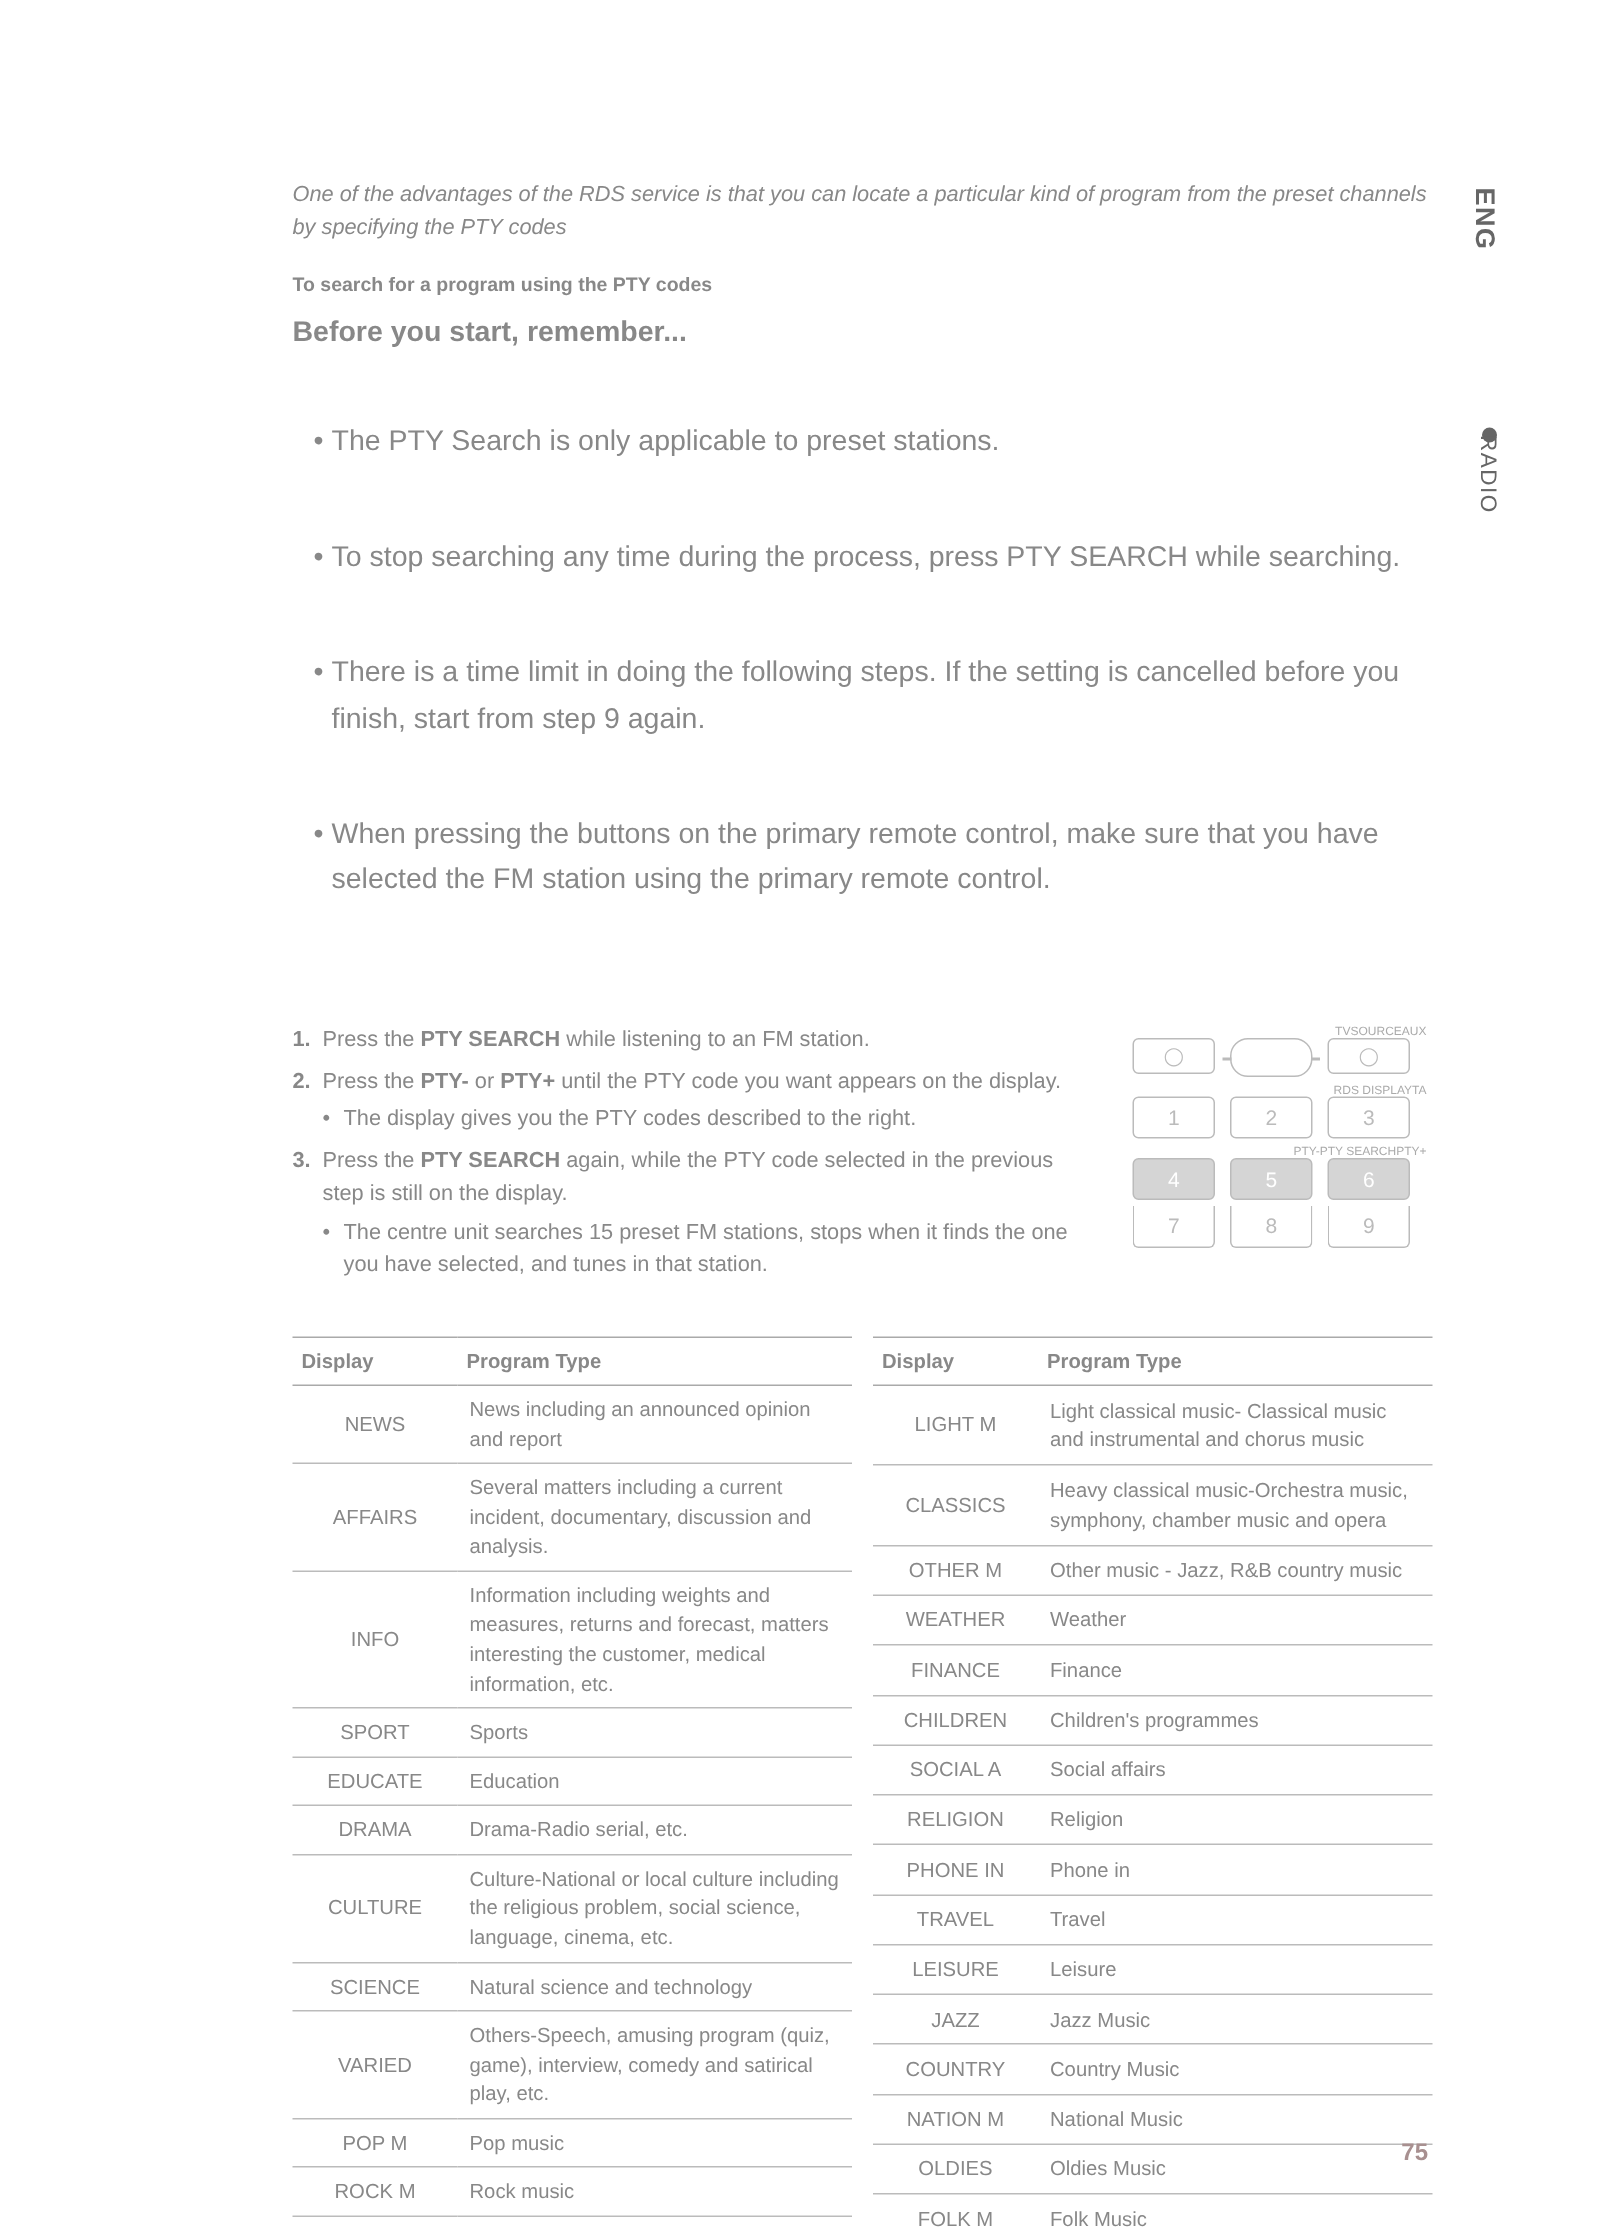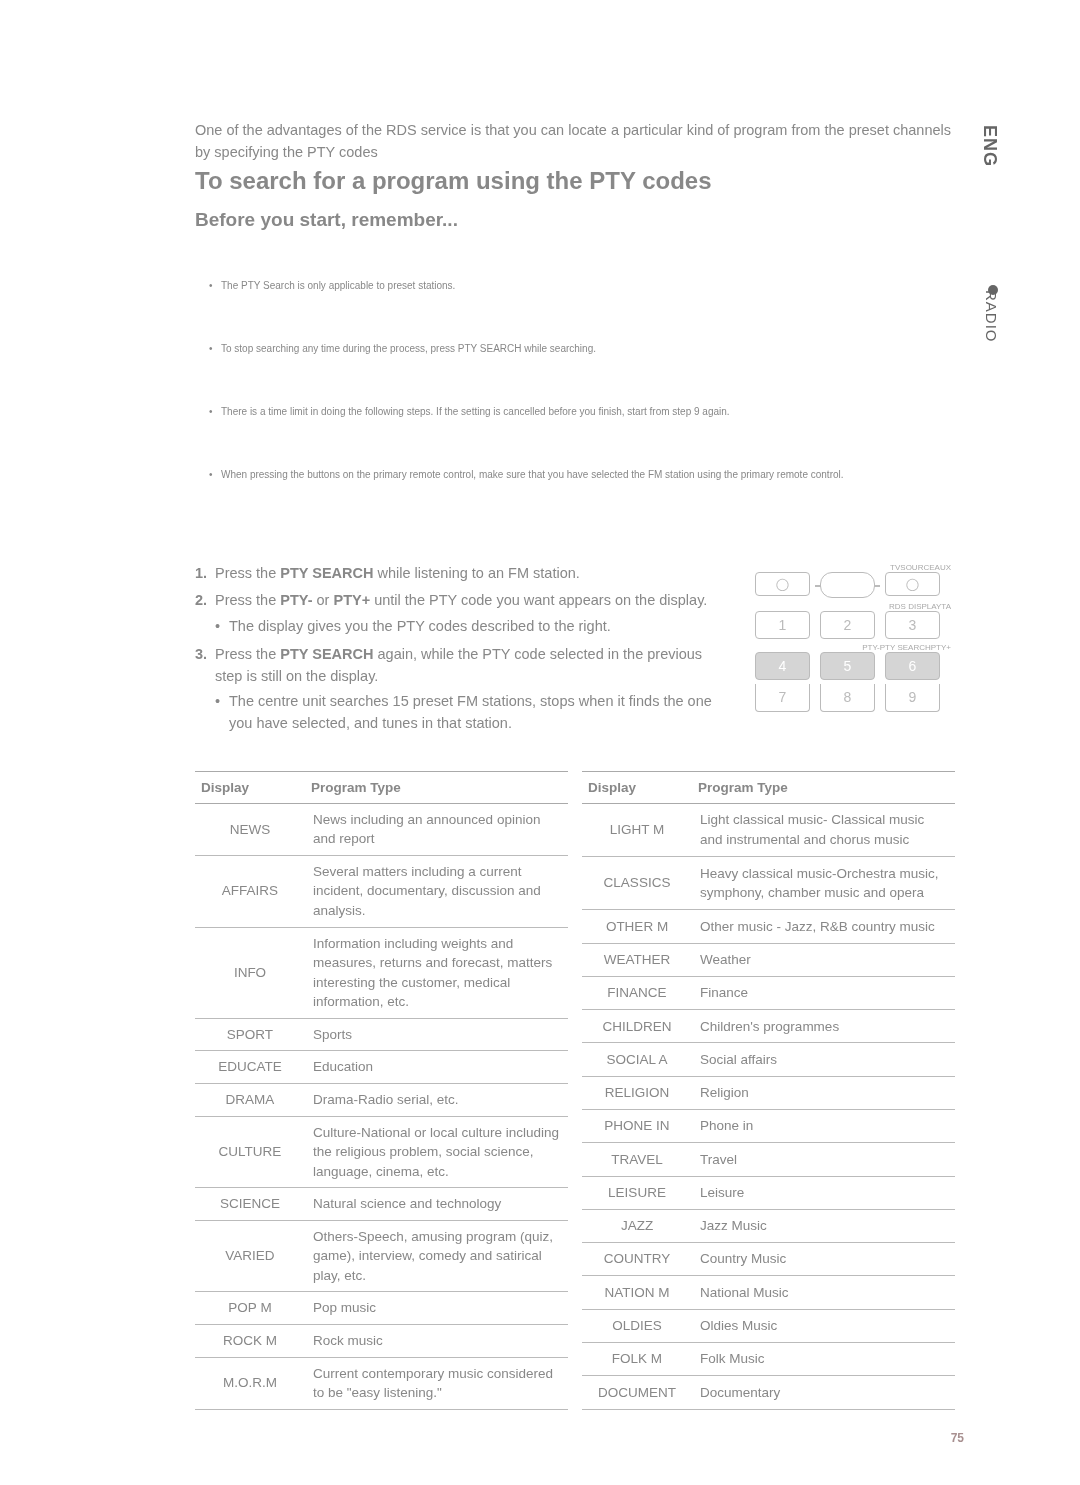--- a/index.html
+++ b/index.html
@@ -51,42 +51,43 @@
     font-weight: normal;
     color: #777;
     border-bottom: 2px solid #aaa;
     padding-bottom: 6px;
     margin-bottom: 10px;
   }
   p.intro {
     font-size: 14.5px;
     line-height: 1.5;
     color: #888;
-    margin-bottom: 3px;
+    margin-bottom: 18px;
+    font-style: italic;
   }
   h2.sub-title {
-    font-size: 24px;
+    font-size: 13px;
     font-weight: bold;
     color: #888;
     margin-bottom: 14px;
   }
   h3.sub-sub {
     font-size: 19px;
     font-weight: bold;
     color: #888;
     margin-bottom: 14px;
   }
 
   ul.bullets {
     list-style: none;
     padding-left: 14px;
     margin-bottom: 80px;
   }
   ul.bullets li {
-    font-size: 10px;
+    font-size: 19px;
     line-height: 1.6;
     color: #888;
     position: relative;
     padding-left: 12px;
     margin-bottom: 8px;
     margin-top: 47px;
   }
   ul.bullets li::before {
     content: "•";
     position: absolute;
@@ -196,24 +197,24 @@
   }
   table.pty td.code {
     text-align: center;
     width: 110px;
     white-space: nowrap;
   }
 
   .pagenum {
     position: absolute;
     bottom: 40px;
-    right: 116px;
+    right: 128px;
     color: #a89090;
     font-weight: bold;
-    font-size: 12px;
+    font-size: 16px;
   }
 </style>
 </head>
 <body>
 
 <div class="page">
 
   <div class="side-lang">ENG</div>
   <div class="side-dot"></div>
   <div class="side-section">RADIO</div>

